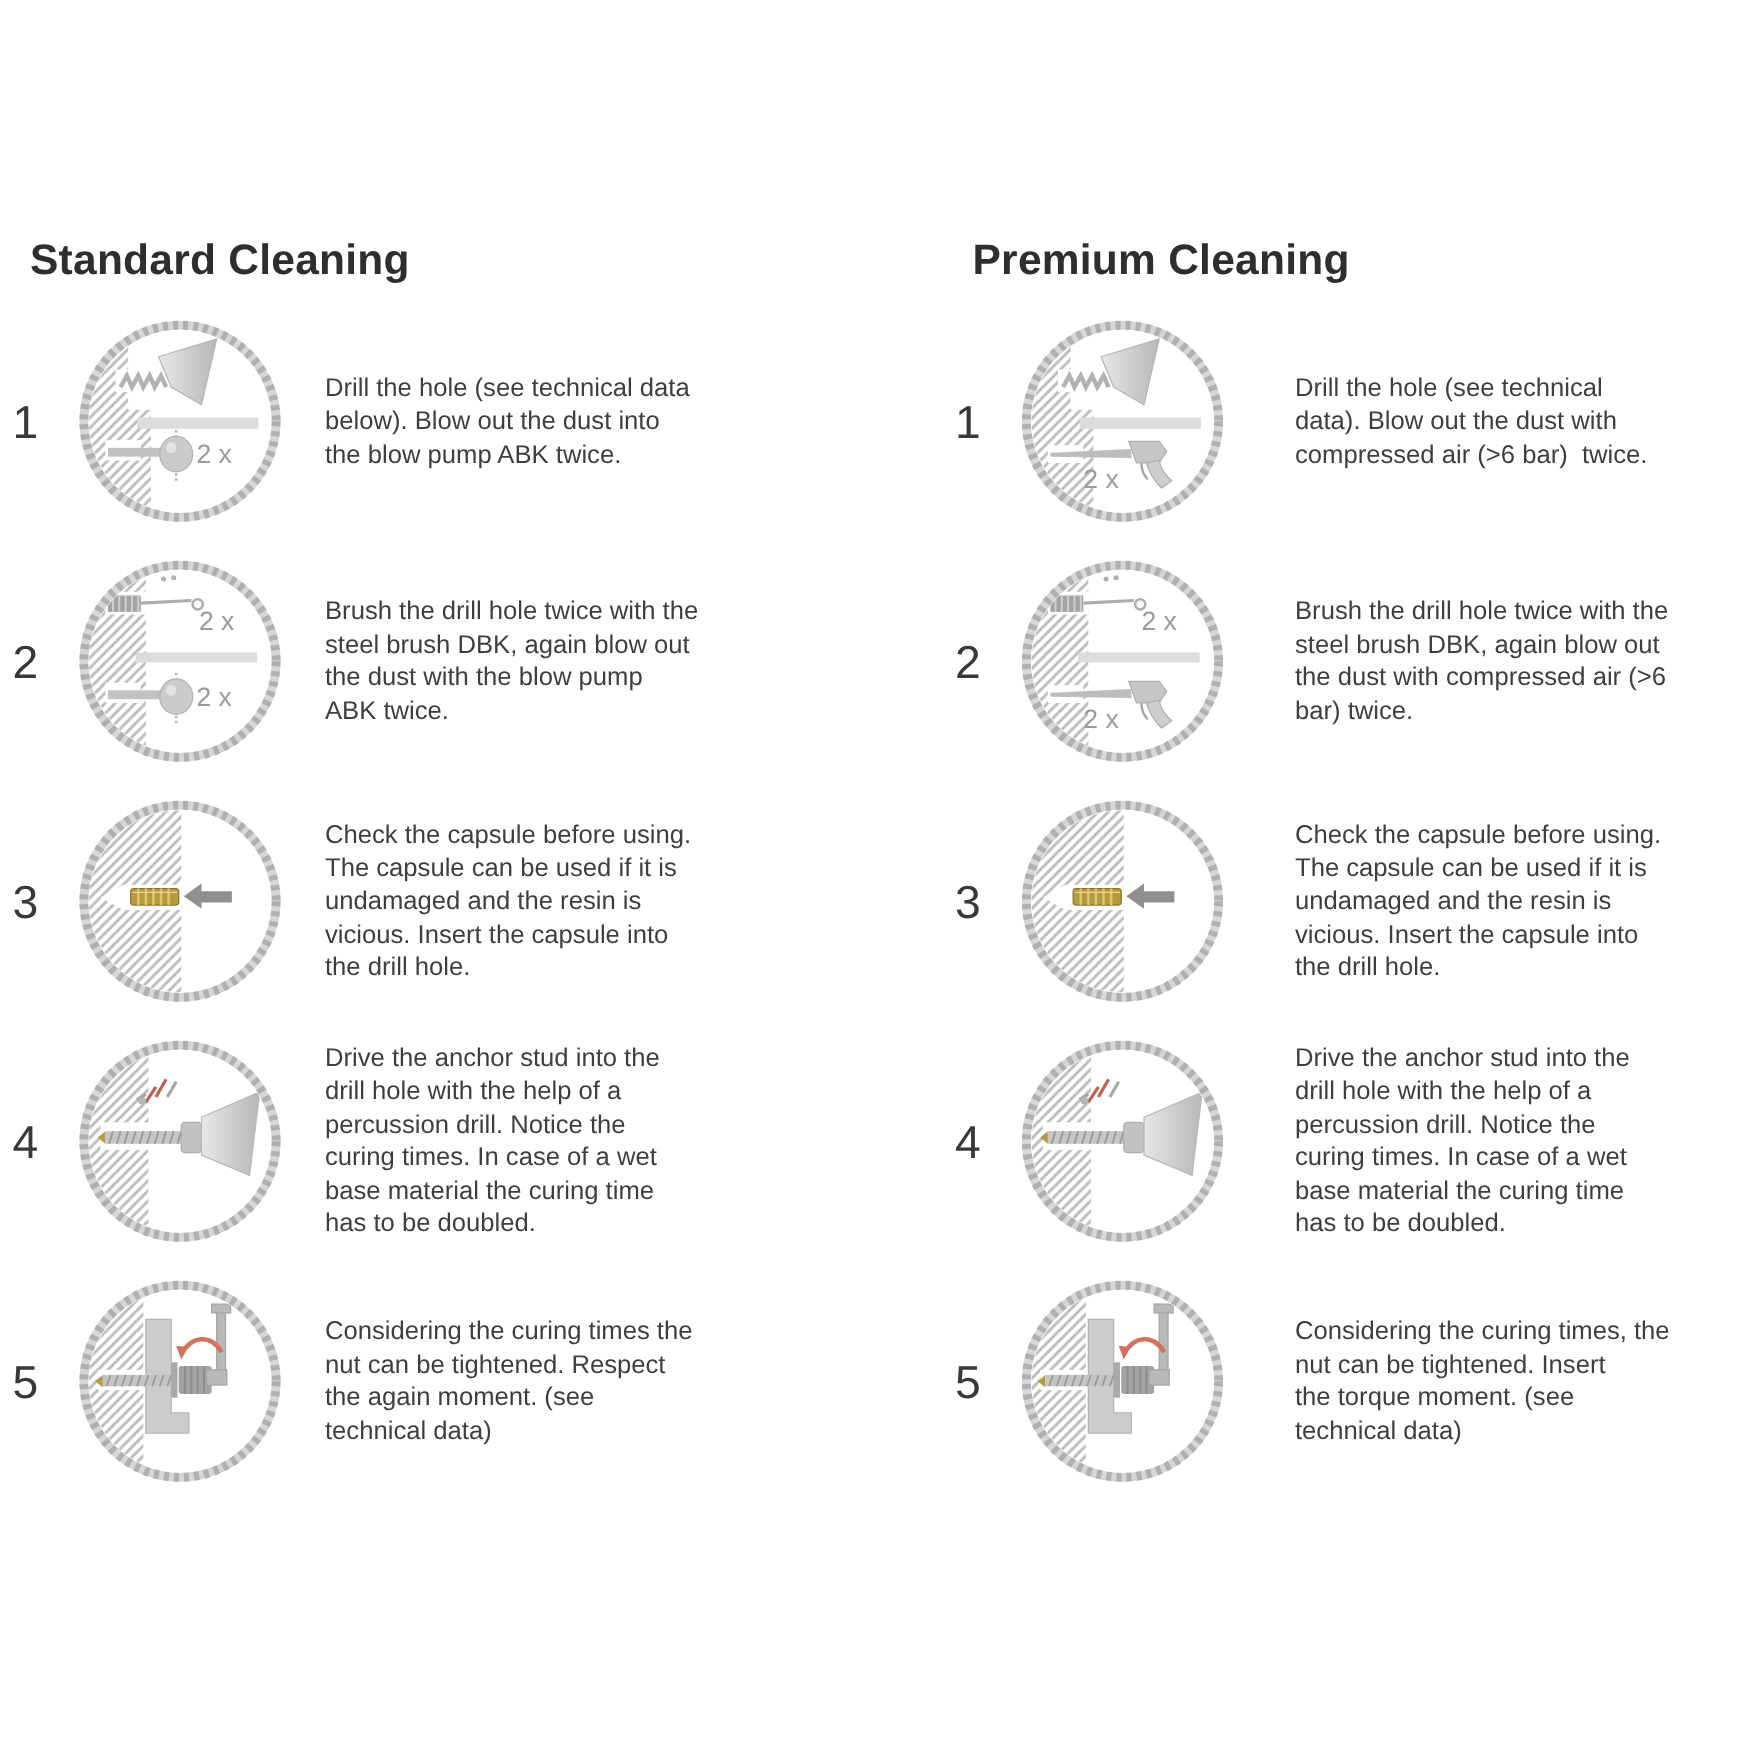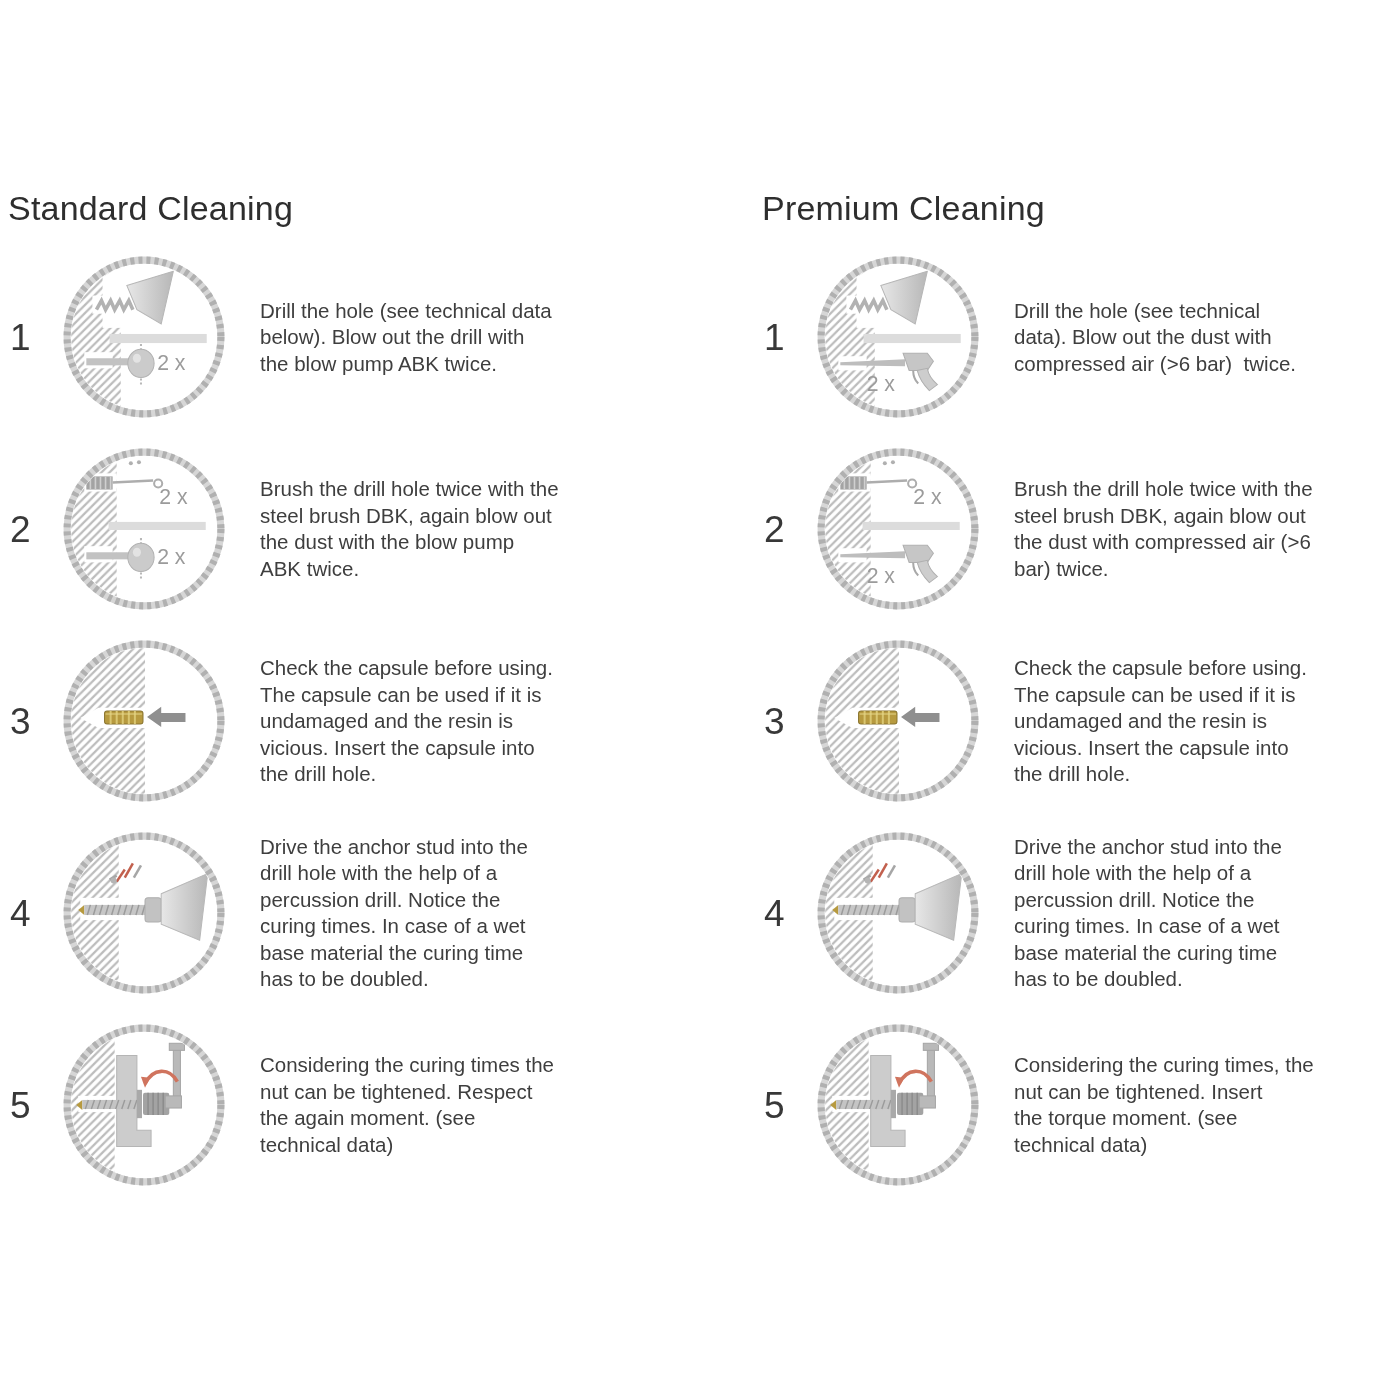--- a/index.html
+++ b/index.html
@@ -4,35 +4,35 @@
 <style>
   html,body{margin:0;padding:0;}
   body{
     width:1400px;height:1400px;background:#ffffff;position:relative;
     font-family:"Liberation Sans",sans-serif;overflow:hidden;
   }
   .col{position:absolute;top:190px;}
   .col-standard{left:8px;width:648px;}
   .col-premium{left:762px;width:638px;}
   .col-title{
-    font-size:34px;font-weight:normal;color:#2e2e2e;line-height:1.1;
-    letter-spacing:0.2px;margin:0 0 14px 0;
+    font-size:34px;font-weight:bold;color:#2e2e2e;line-height:1.1;
+    letter-spacing:0.2px;margin:0 0 14px 16px;
   }
   .steps{display:flex;flex-direction:column;}
   .row{display:flex;align-items:center;height:192px;}
   .num{
     width:48px;flex:none;font-size:37px;color:#383838;line-height:1;
     padding-left:2px;
   }
   .illus{width:172px;height:172px;flex:none;display:block;}
   .txt{
     margin-left:30px;width:378px;font-size:20.5px;line-height:26.5px;
     color:#3e3e3e;white-space:pre-wrap;
   }
-  .col-premium .txt{margin-left:30px;width:372px;}
+  .col-premium .txt{margin-left:52px;width:372px;}
   svg text{font-family:"Liberation Sans",sans-serif;}
   .lbl{font-size:21px;fill:#9b9b9b;}
 </style>
 </head>
 <body>
 
 <svg width="0" height="0" style="position:absolute" aria-hidden="true">
   <defs>
     <pattern id="hatch" width="8" height="8" patternUnits="userSpaceOnUse">
       <path d="M0,8 L8,0" stroke="#bcbcbc" stroke-width="2.2" fill="none"></path>
@@ -74,21 +74,21 @@
             <path d="M82,92 v8 M82,126 v7" stroke="#b8b8b8" stroke-width="2" stroke-dasharray="2 2"></path>
             <ellipse cx="82" cy="111" rx="13" ry="14" fill="#cbcbcb" stroke="#b2b2b2"></ellipse>
             <ellipse cx="78" cy="106" rx="4" ry="4.5" fill="#e3e3e3"></ellipse>
           </g>
           <text class="lbl" x="98" y="118">2 x</text>
         </g>
         <circle cx="85" cy="85" r="76" fill="none" stroke="#d6d6d6" stroke-width="7"></circle>
         <circle cx="85" cy="85" r="76" fill="none" stroke="#b0b0b0" stroke-width="7" stroke-dasharray="4 4"></circle>
       </svg>
       <div class="txt">Drill the hole (see technical data
-below). Blow out the drill with
+below). Blow out the dust into
 the blow pump ABK twice.</div>
     </div>
 
     <div class="row">
       <div class="num">2</div>
       <svg class="illus" viewBox="0 0 170 170">
         <circle cx="85" cy="85" r="72" fill="#ffffff"></circle>
         <g clip-path="url(#cclip)">
           <rect x="8" y="8" width="50" height="154" fill="url(#hatch)"></rect>
           <rect x="26" y="30" width="32" height="18" fill="#ffffff"></rect>

